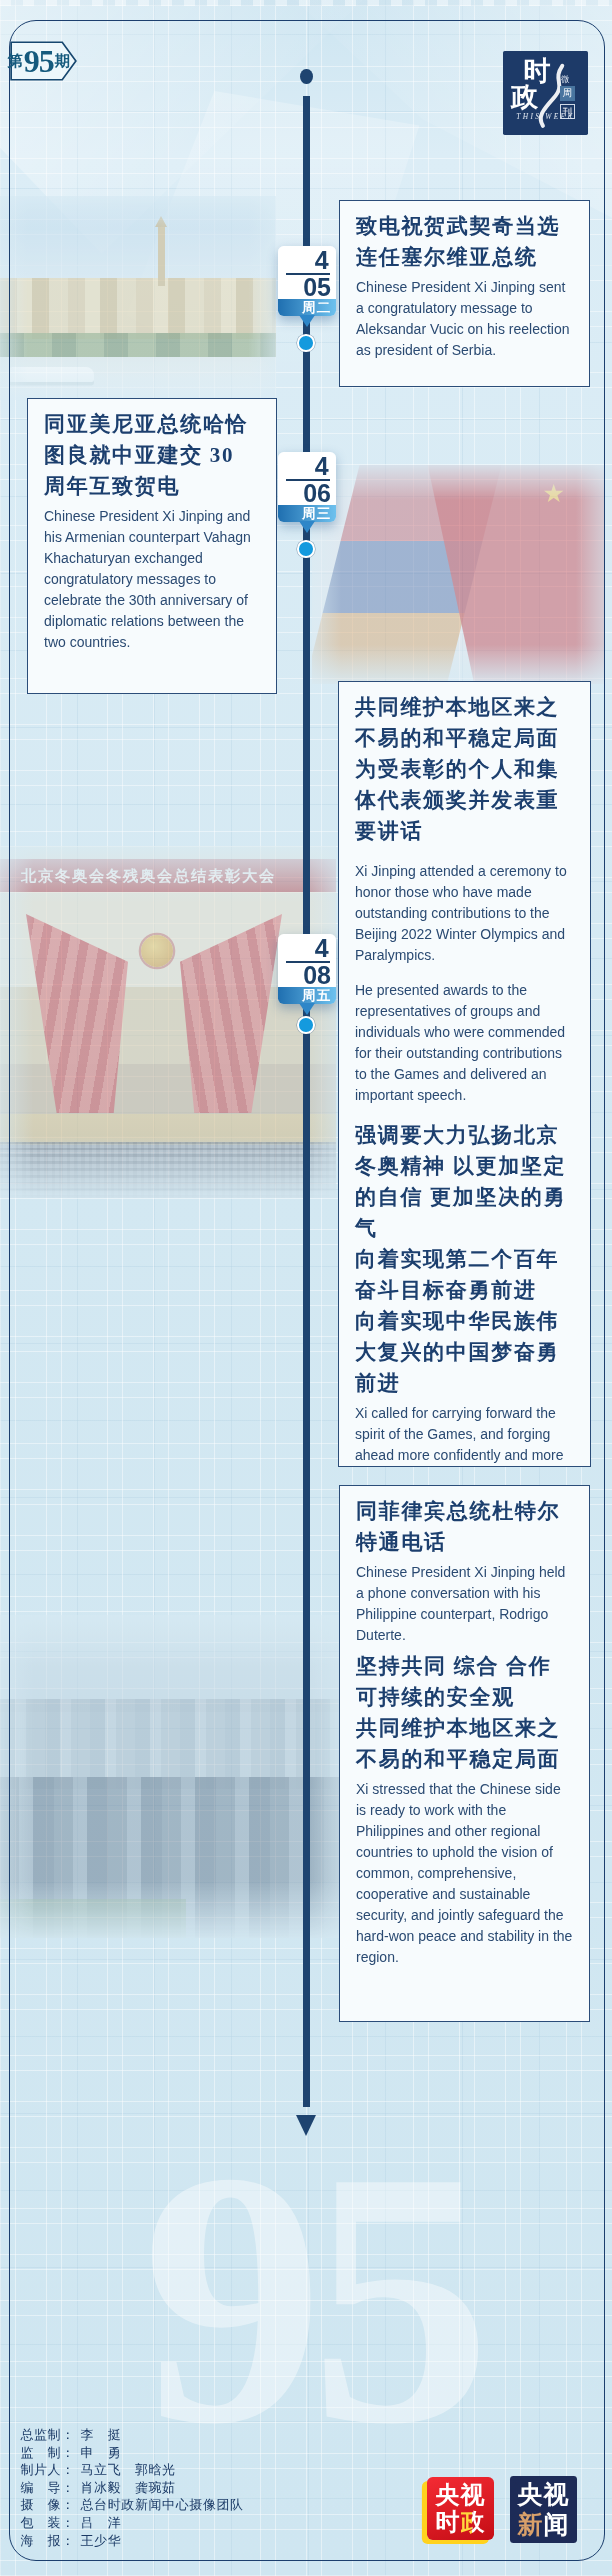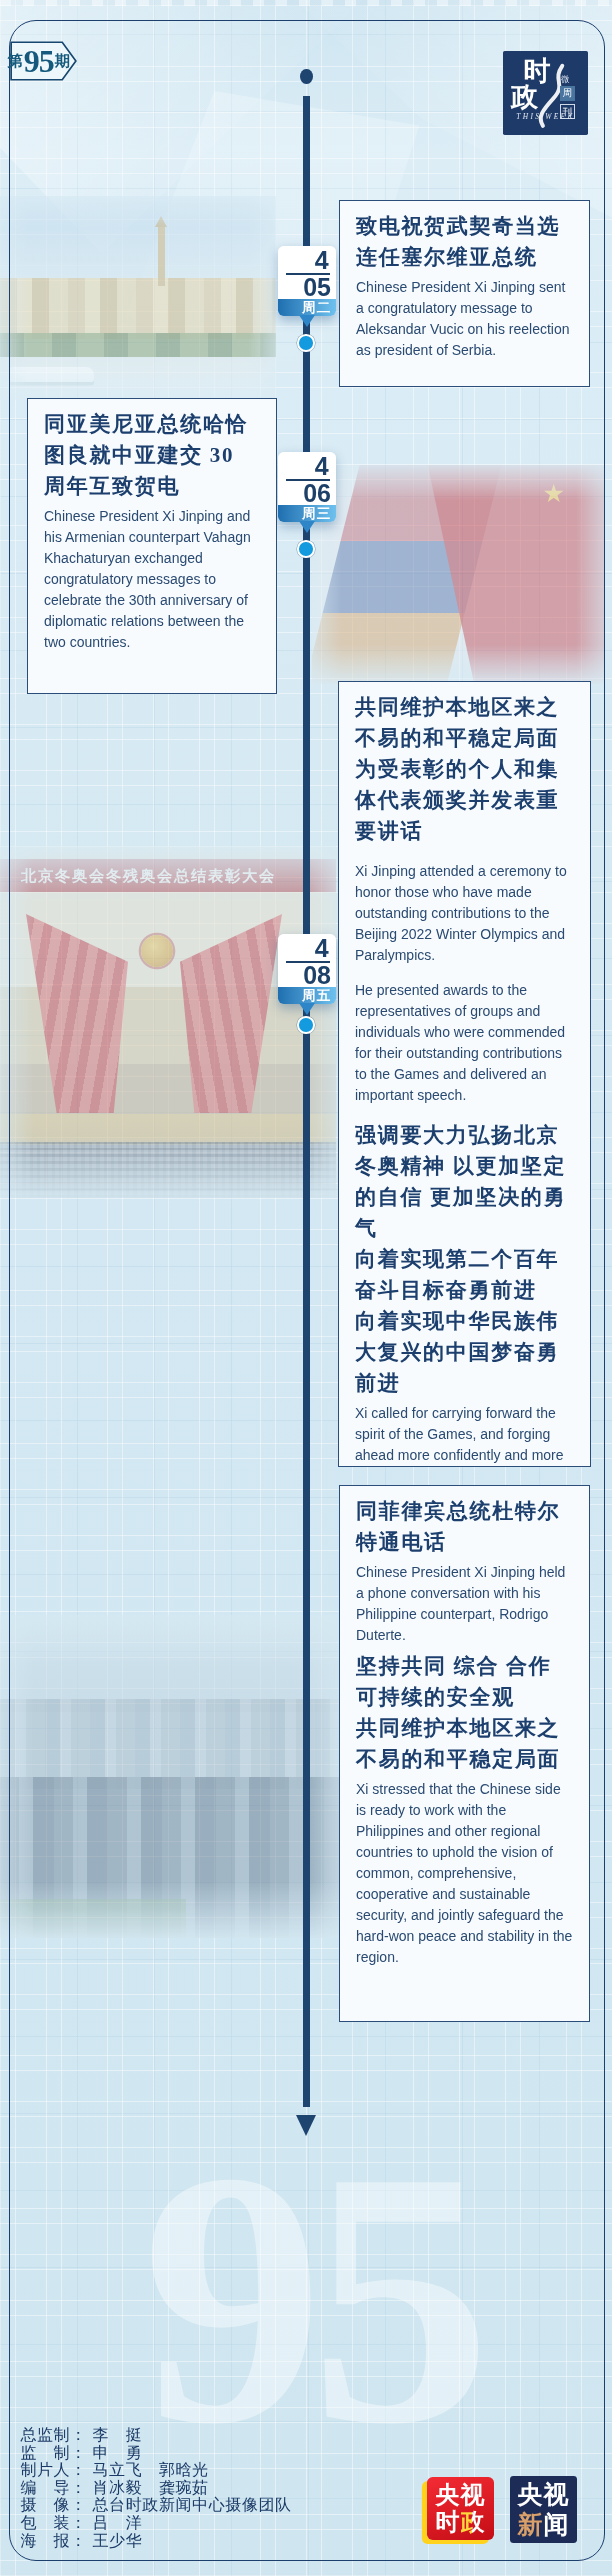--- a/index.html
+++ b/index.html
@@ -125,21 +125,21 @@
     padding:10.2px 16px;overflow:hidden;}
   .card .zh{font-family:"Liberation Serif","DejaVu Serif",serif;font-weight:700;font-size:21px;
     line-height:31px;letter-spacing:1.7px;color:#1c3f6e;margin:0;}
   .card .en{font-size:14px;line-height:21px;color:#2a4a72;margin:3.4px 0 5.7px 0;}
   .card1{left:339px;top:200px;width:251px;height:187px;}
   .card2{left:27px;top:398px;width:250px;height:296px;}
   .card3{left:338px;top:681px;width:253px;height:786px;}
   .card4{left:339px;top:1485px;width:251px;height:537px;}
 
   
-  .credits{position:absolute;left:20.4px;top:2426px;color:#1b3a66;font-size:16px;}
+  .credits{position:absolute;left:20.4px;top:2426px;color:#1b3a66;font-size:13px;}
   .credit-row{height:17.6px;line-height:17.6px;letter-spacing:0.6px;}
   .credit-name{margin-left:5.7px;}
 
   
   .badge-shizheng{position:absolute;left:427px;top:2477px;width:67px;height:63px;border-radius:5.7px;
     background:linear-gradient(160deg,#f42b34,#c40d15);box-shadow:-5.1px 4px 0 0 #ffd21e;
     display:flex;flex-direction:column;align-items:center;justify-content:center;color:#fff;
     font-weight:700;font-size:24px;line-height:1.12;letter-spacing:1.1px;}
   .badge-shizheng .zheng{background:linear-gradient(90deg,#ffd83d 0 45%,#ffffff 45%);
     -webkit-background-clip:text;background-clip:text;color:transparent;}

